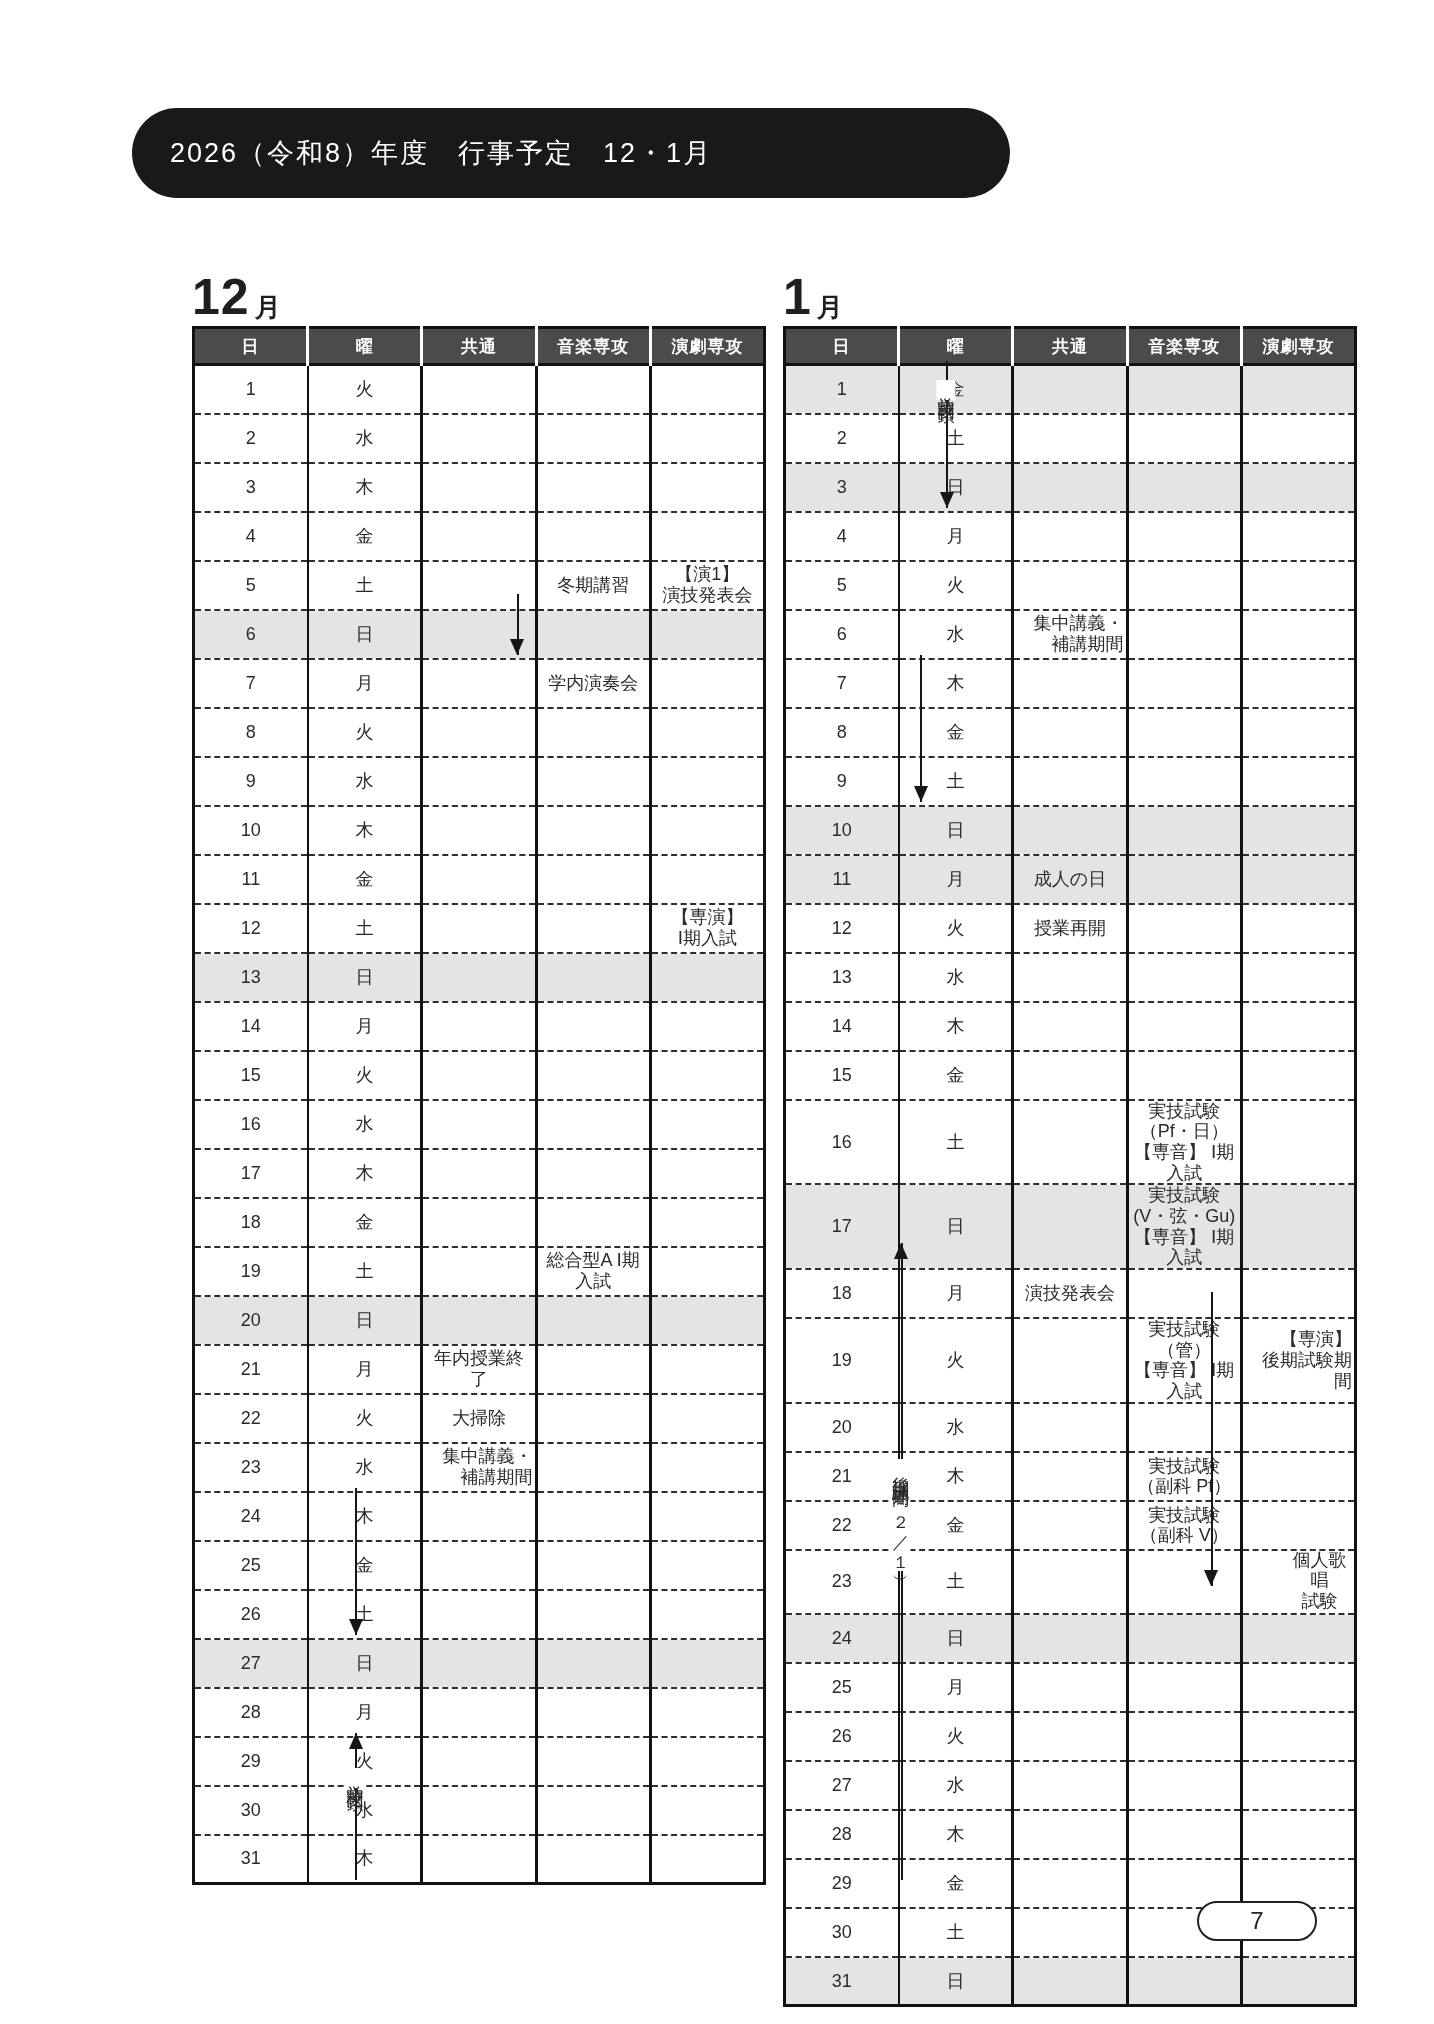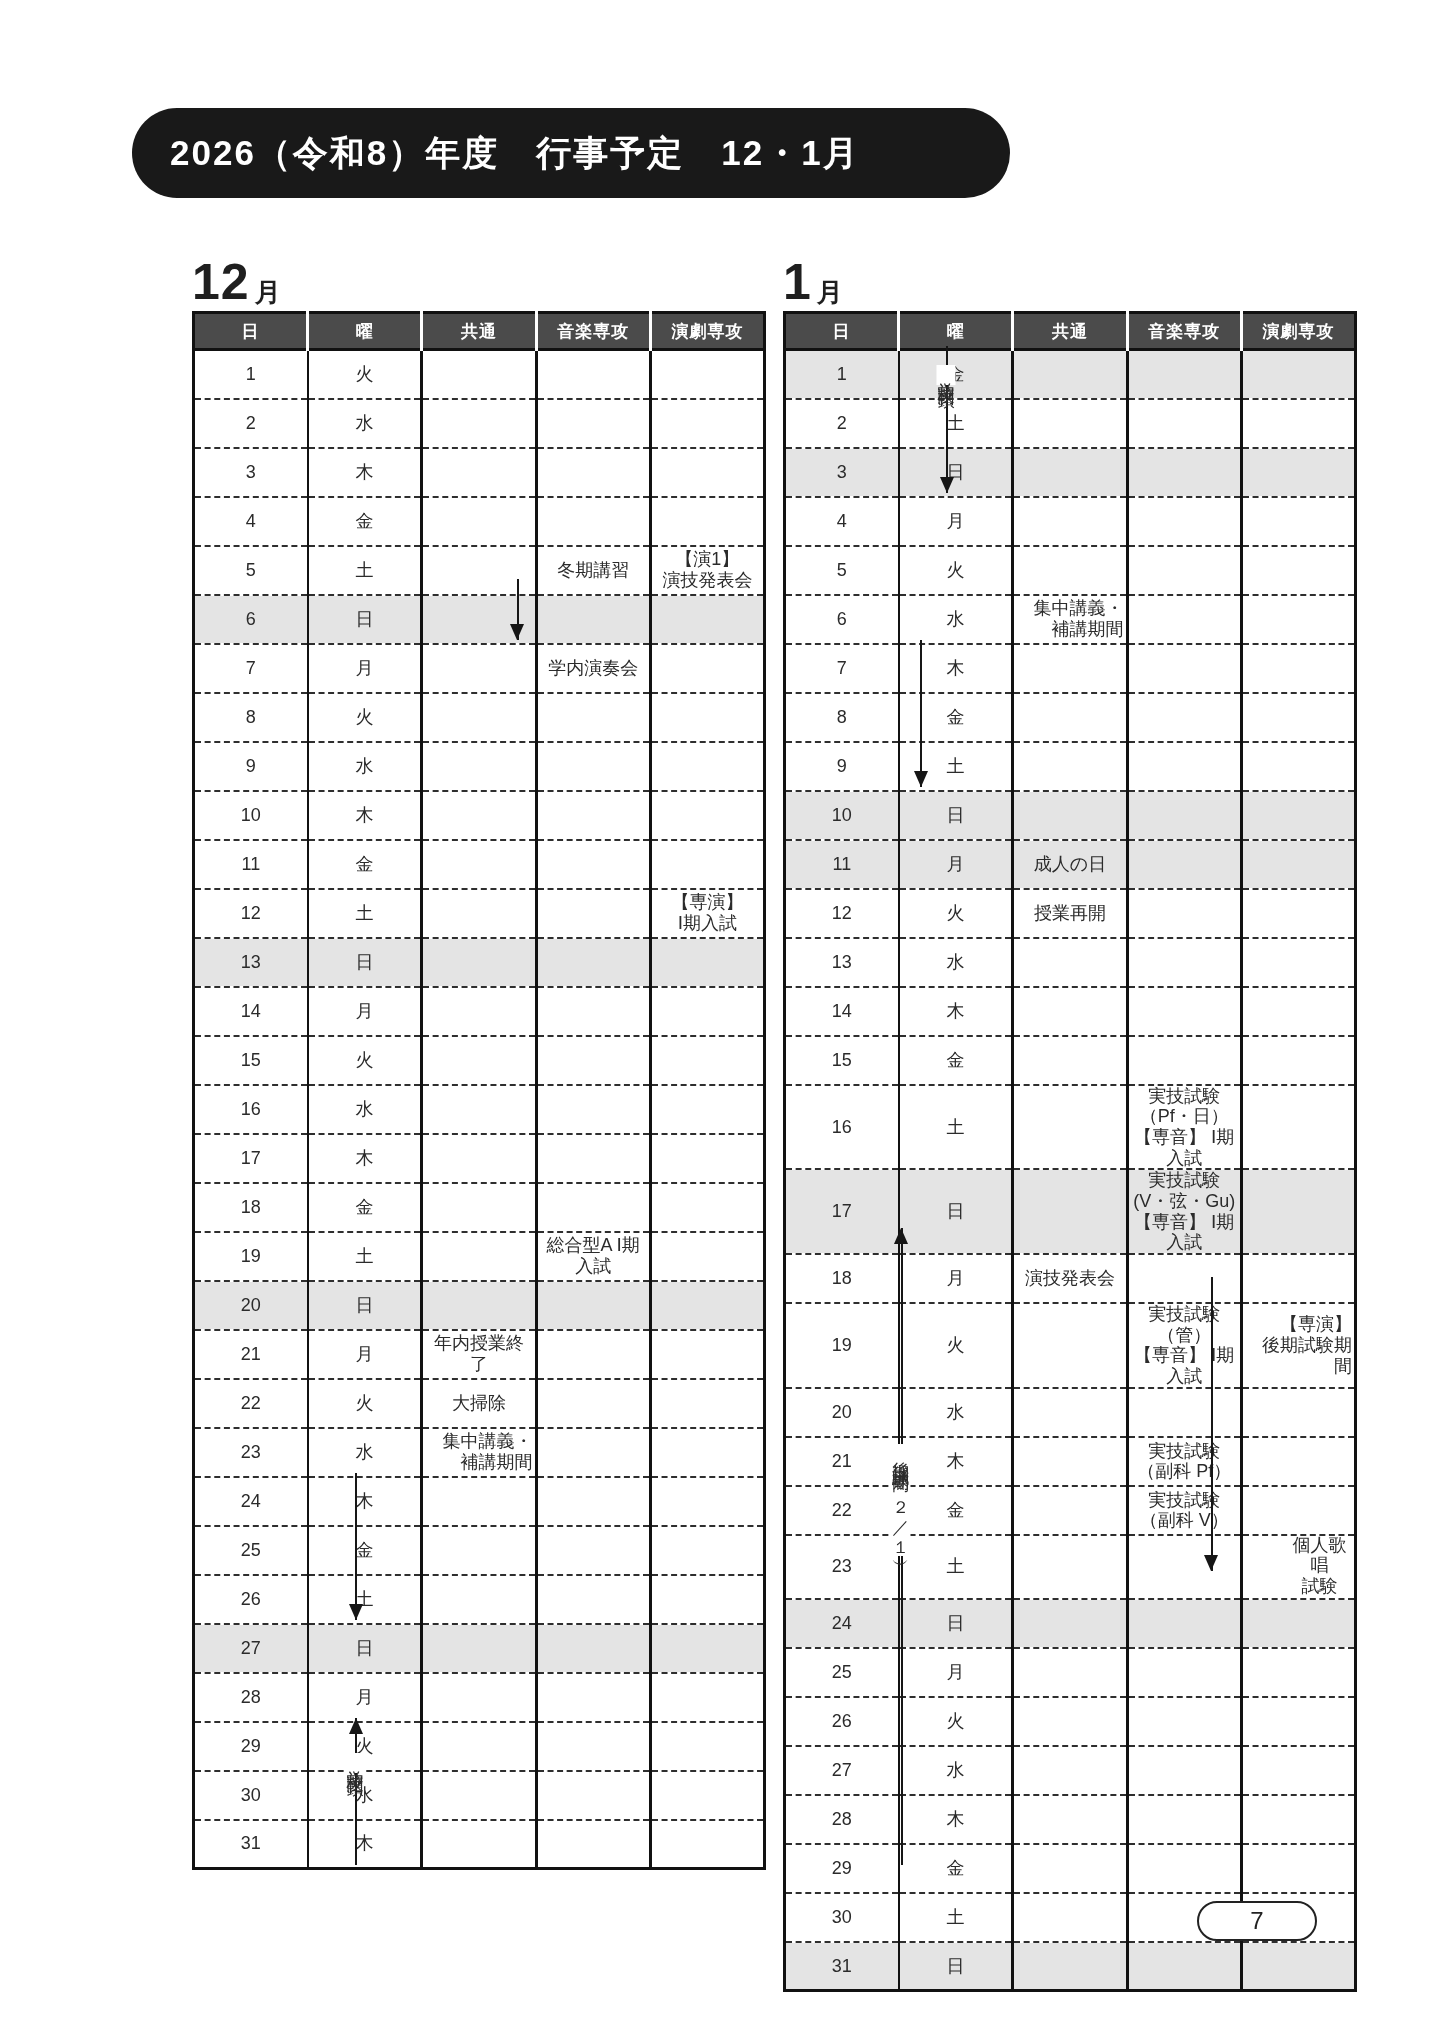--- a/index.html
+++ b/index.html
@@ -7,23 +7,23 @@
     width:1434px;height:2024px;position:relative;background:#ffffff;
     font-family:"Liberation Sans","DejaVu Sans",sans-serif;color:#1f1f1f;
     overflow:hidden;
   }
   
   .banner{
     position:absolute;left:132px;top:108px;width:878px;height:90px;
     background:#191919;border-radius:46px;
     display:flex;align-items:center;box-sizing:border-box;padding-left:38px;
   }
-  .banner .banner-text{color:#ffffff;font-size:35px;font-weight:bold;letter-spacing:2px;}
+  .banner .banner-text{color:#ffffff;font-size:27px;font-weight:normal;letter-spacing:2px;}
   
-  .month{position:absolute;top:251px;width:580px;padding-left:36px;}
+  .month{position:absolute;top:266px;width:580px;padding-left:36px;}
   #month-0{left:156px;}
   #month-1{left:747px;}
   .month-title{height:60px;display:flex;align-items:flex-end;padding-bottom:6px;box-sizing:border-box;}
   .month-title .num{font-size:50px;font-weight:bold;line-height:0.9;letter-spacing:1px;}
   .month-title .unit{font-size:26px;font-weight:bold;margin-left:5px;line-height:1;}
   
   .tbl-wrap{position:relative;width:574px;}
   table.cal{border-collapse:collapse;table-layout:fixed;width:574px;border:3px solid #111;}
   table.cal th{
     background:#4b4b4b;color:#ffffff;font-size:17px;font-weight:bold;

